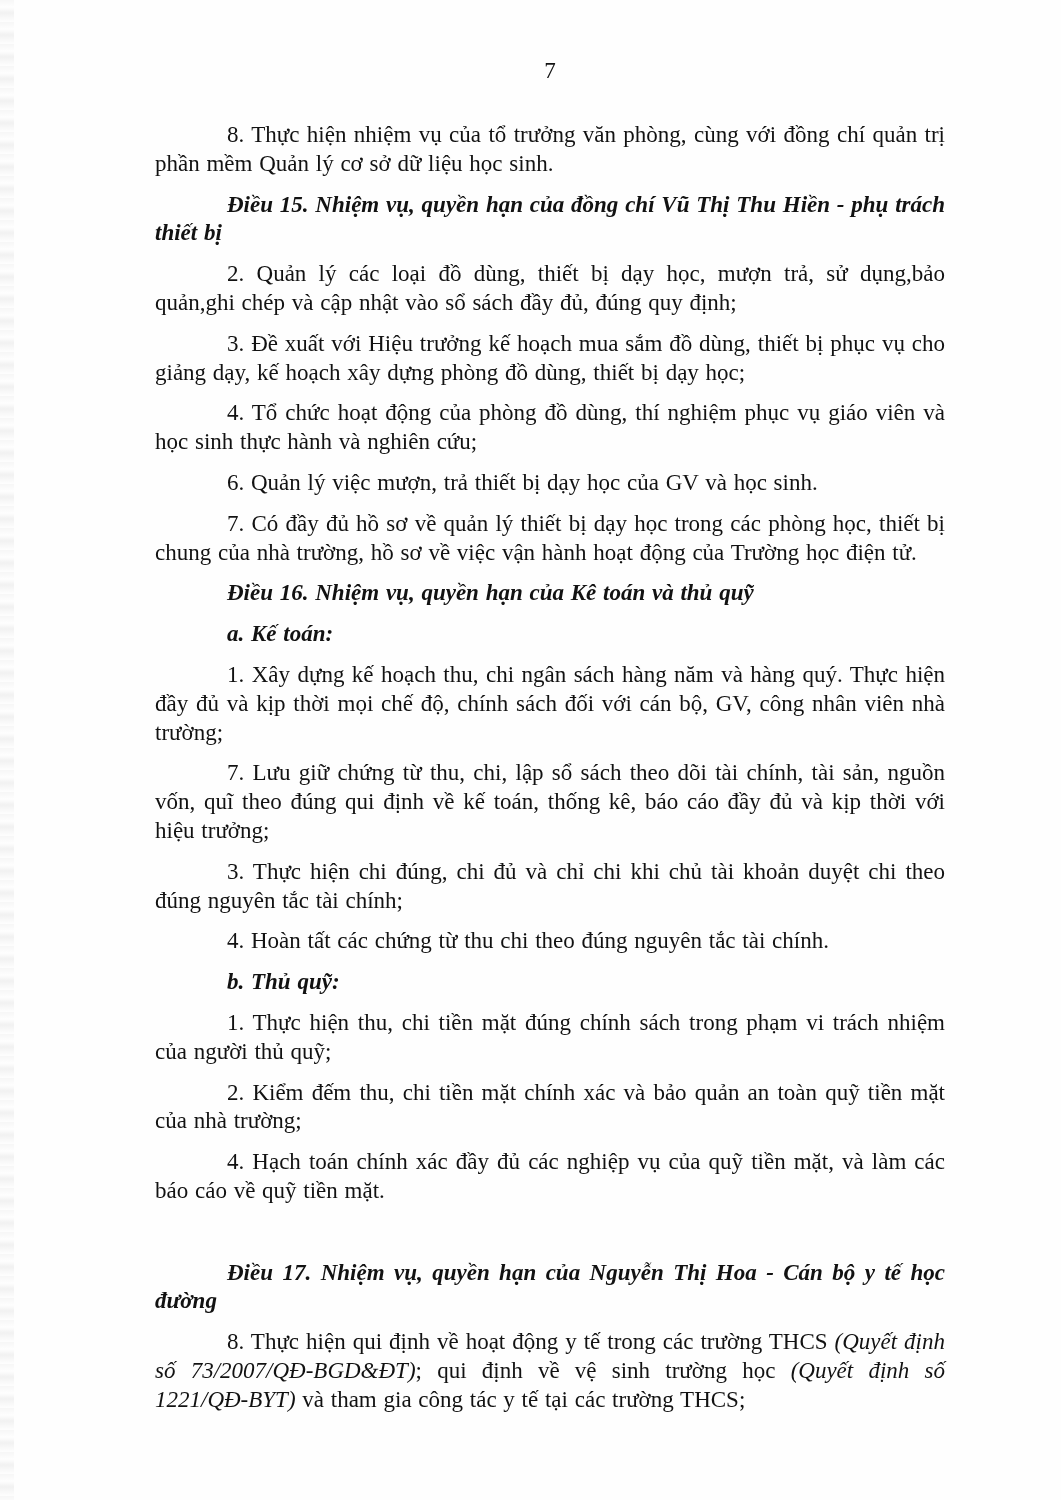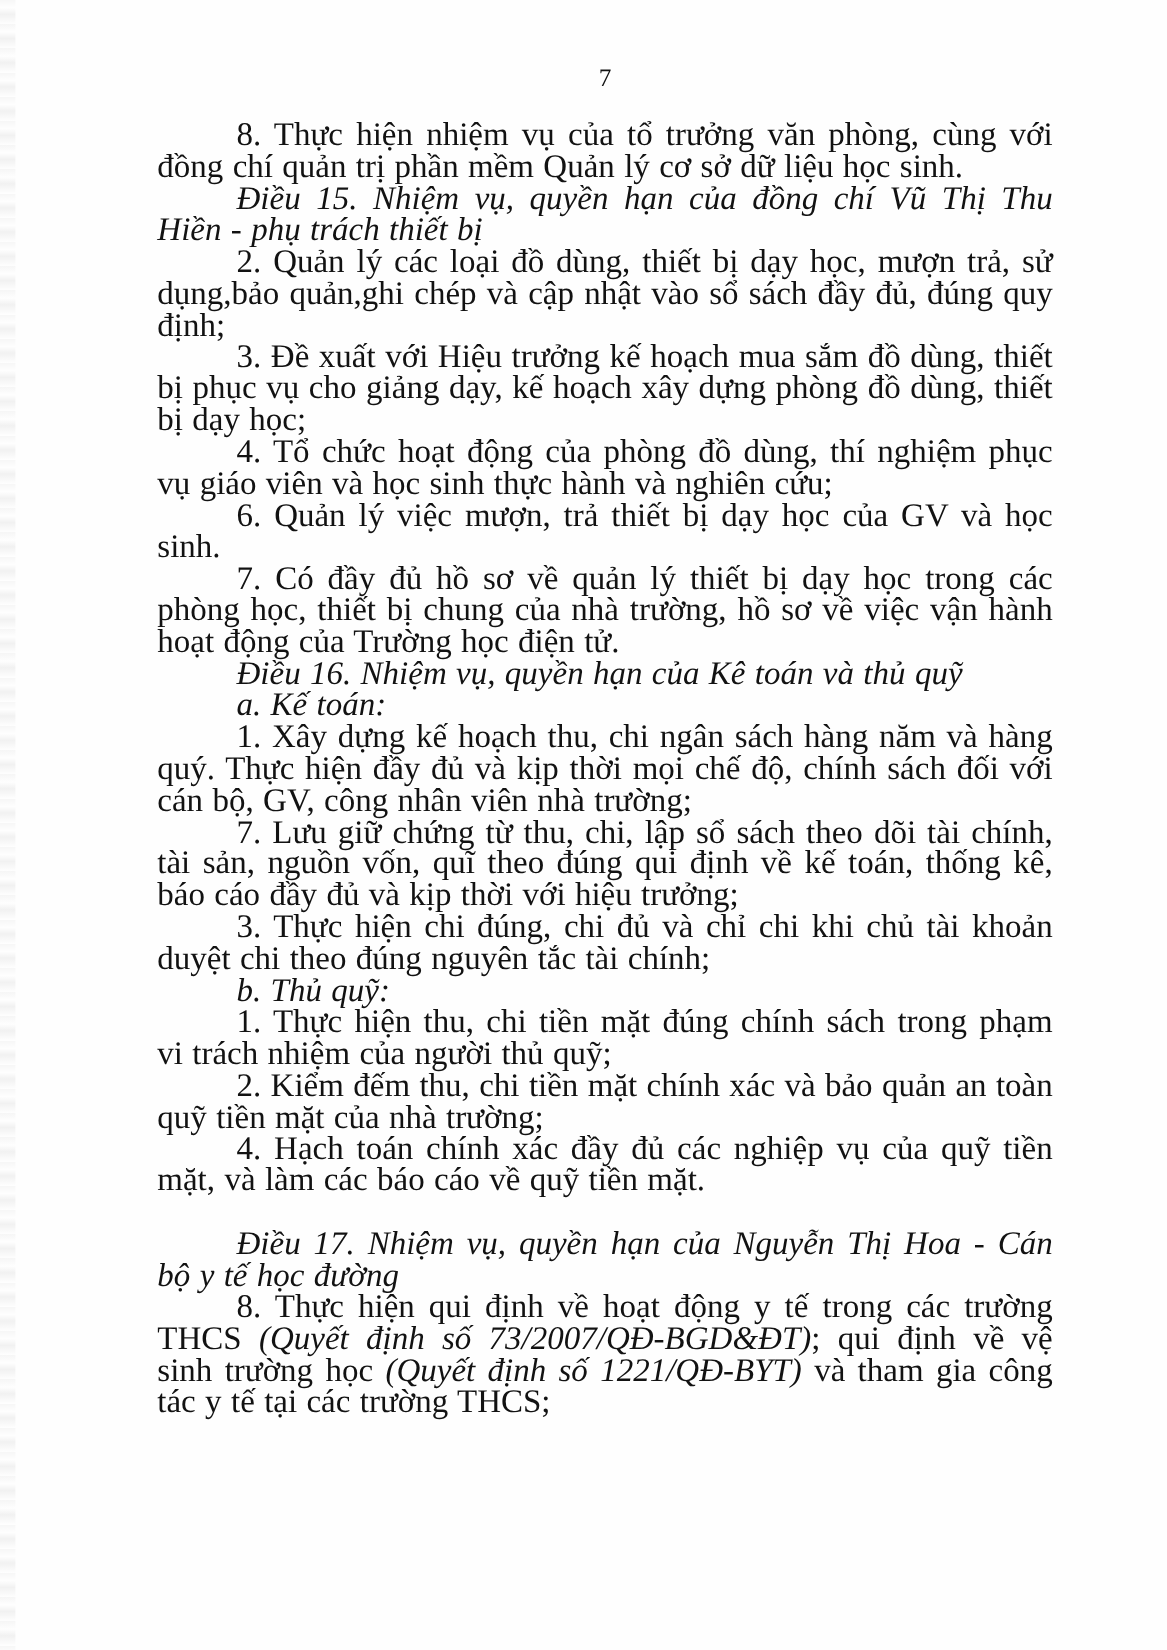--- a/index.html
+++ b/index.html
@@ -29,30 +29,30 @@
     font-size: 23px;
     line-height: 28px;
   }
   .textblock {
     position: absolute;
     left: 143px;
     top: 109px;
     width: 814px;
   }
   .para {
-    margin: 0;
+    margin: 12px;
     padding: 0;
-    font-size: 30px;
+    font-size: 23px;
     line-height: 28.8px;
     text-align: justify;
     text-indent: 72px;
     word-spacing: 1px;
   }
   .para.heading {
-    font-weight: normal;
+    font-weight: bold;
     font-style: italic;
   }
   .para.spacer {
     height: 28.8px;
     text-indent: 0;
   }
   .run-italic {
     font-style: italic;
   }
   
@@ -84,20 +84,21 @@
       <p class="para body"><span class="run-normal">2. Quản lý các loại đồ dùng, thiết bị dạy học, mượn trả, sử dụng,bảo quản,ghi chép và cập nhật vào sổ sách đầy đủ, đúng quy định;</span></p>
       <p class="para body"><span class="run-normal">3. Đề xuất với Hiệu trưởng kế hoạch mua sắm đồ dùng, thiết bị phục vụ cho giảng dạy, kế hoạch xây dựng phòng đồ dùng, thiết bị dạy học;</span></p>
       <p class="para body"><span class="run-normal">4. Tổ chức hoạt động của phòng đồ dùng, thí nghiệm phục vụ giáo viên và học sinh thực hành và nghiên cứu;</span></p>
       <p class="para body"><span class="run-normal">6. Quản lý việc mượn, trả thiết bị dạy học của GV và học sinh.</span></p>
       <p class="para body"><span class="run-normal">7. Có đầy đủ hồ sơ về quản lý thiết bị dạy học trong các phòng học, thiết bị chung của nhà trường, hồ sơ về việc vận hành hoạt động của Trường học điện tử.</span></p>
       <p class="para heading"><span class="run-normal">Điều 16. Nhiệm vụ, quyền hạn của Kê toán và thủ quỹ</span></p>
       <p class="para heading"><span class="run-normal">a. Kế toán:</span></p>
       <p class="para body"><span class="run-normal">1. Xây dựng kế hoạch thu, chi ngân sách hàng năm và hàng quý. Thực hiện đầy đủ và kịp thời mọi chế độ, chính sách đối với cán bộ, GV, công nhân viên nhà trường;</span></p>
       <p class="para body"><span class="run-normal">7. Lưu giữ chứng từ thu, chi, lập sổ sách theo dõi tài chính, tài sản, nguồn vốn, quĩ theo đúng qui định về kế toán, thống kê, báo cáo đầy đủ và kịp thời với hiệu trưởng;</span></p>
       <p class="para body"><span class="run-normal">3. Thực hiện chi đúng, chi đủ và chỉ chi khi chủ tài khoản duyệt chi theo đúng nguyên tắc tài chính;</span></p>
+      <p class="para body"><span class="run-normal">4. Hoàn tất các chứng từ thu chi theo đúng nguyên tắc tài chính.</span></p>
       <p class="para heading"><span class="run-normal">b. Thủ quỹ:</span></p>
       <p class="para body"><span class="run-normal">1. Thực hiện thu, chi tiền mặt đúng chính sách trong phạm vi trách nhiệm của người thủ quỹ;</span></p>
       <p class="para body"><span class="run-normal">2. Kiểm đếm thu, chi tiền mặt chính xác và bảo quản an toàn quỹ tiền mặt của nhà trường;</span></p>
       <p class="para body"><span class="run-normal">4. Hạch toán chính xác đầy đủ các nghiệp vụ của quỹ tiền mặt, và làm các báo cáo về quỹ tiền mặt.</span></p>
       <p class="para spacer"></p>
       <p class="para heading"><span class="run-normal">Điều 17. Nhiệm vụ, quyền hạn của Nguyễn Thị Hoa - Cán bộ y tế học đường</span></p>
       <p class="para body"><span class="run-normal">8. Thực hiện qui định về hoạt động y tế trong các trường THCS </span><span class="run-italic">(Quyết định số 73/2007/QĐ-BGD&amp;ĐT)</span><span class="run-normal">; qui định về vệ sinh trường học </span><span class="run-italic">(Quyết định số 1221/QĐ-BYT)</span><span class="run-normal"> và tham gia công tác y tế tại các trường THCS;</span></p>
     </div>
 </div>
 

